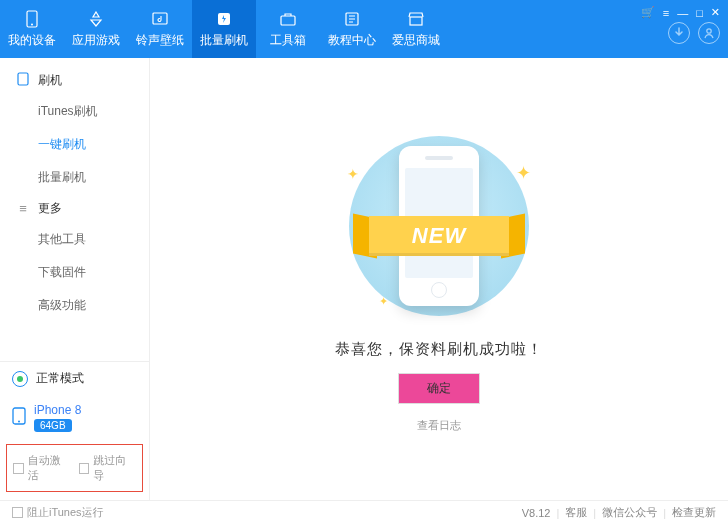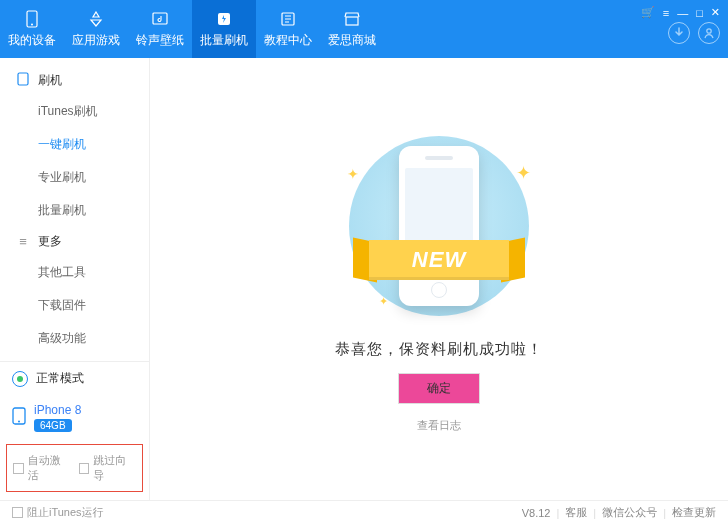--- a/index.html
+++ b/index.html
@@ -39,21 +39,21 @@
   .checkbox .box { width: 11px; height: 11px; border: 1px solid #bbb; }
 
   
   .main { flex: 1; display: flex; flex-direction: column; align-items: center; justify-content: center; gap: 14px; position: relative; }
   .illus { width: 200px; height: 200px; position: relative; }
   .illus .disc { width: 180px; height: 180px; border-radius: 50%; background: radial-gradient(circle at 50% 45%, #c9eefb 0%, #9fd7ee 100%); position: absolute; left: 10px; top: 10px; }
   .illus .phone { position: absolute; left: 60px; top: 20px; width: 80px; height: 160px; background: #fff; border-radius: 12px; box-shadow: 0 6px 14px rgba(0,0,0,0.15); }
   .illus .phone::before { content: ""; position: absolute; top: 10px; left: 50%; transform: translateX(-50%); width: 28px; height: 4px; background: #e3e9ef; border-radius: 3px; }
   .illus .phone::after { content: ""; position: absolute; bottom: 8px; left: 50%; transform: translateX(-50%); width: 14px; height: 14px; border: 1px solid #e3e9ef; border-radius: 50%; }
   .illus .screen { position: absolute; top: 22px; left: 6px; right: 6px; bottom: 28px; background: #eef5fb; border-radius: 2px; }
-  .illus .ribbon { position: absolute; left: 18px; top: 110px; width: 164px; height: 48px; display: flex; align-items: center; justify-content: center; }
+  .illus .ribbon { position: absolute; left: 18px; top: 86px; width: 164px; height: 48px; display: flex; align-items: center; justify-content: center; }
   .illus .ribbon .tail { position:absolute; width:24px; height:40px; background:#f5b400; top:4px; }
   .illus .ribbon .tail.l { left:-4px; transform: skewY(12deg); }
   .illus .ribbon .tail.r { right:-4px; transform: skewY(-12deg); }
   .illus .ribbon .mid { position:relative; background:#ffd24d; height:40px; width:140px; display:flex; align-items:center; justify-content:center; font-size:22px; font-weight:800; font-style:italic; color:#fff; letter-spacing:1px; box-shadow: inset 0 -3px 0 rgba(0,0,0,0.08); }
   .sparkle { position:absolute; color:#ffd24d; font-size:14px; }
   .sparkle.s1 { left:8px; top:40px; }
   .sparkle.s2 { right:8px; top:36px; font-size:18px; }
   .sparkle.s3 { left:40px; bottom:18px; font-size:11px; }
 
   .success-text { font-size: 15px; color: #333; letter-spacing: 1px; }
@@ -99,20 +99,29 @@
         <span data-interactable="false">铃声壁纸</span>
       </div>
       <div class="nav-item active" data-interactable="true">
         <span class="nav-icon" data-interactable="false">
           <svg width="16" height="16" viewBox="0 0 16 16">
             <rect x="2" y="2" width="12" height="12" rx="2" fill="#fff"></rect>
             <path d="M8 4l-2 4h2l-1 4 3-5H8z" fill="#1e8cf2"></path>
           </svg>
         </span>
         <span data-interactable="false">批量刷机</span>
+      </div>
+      <div class="nav-item" data-interactable="true">
+        <span class="nav-icon" data-interactable="false">
+          <svg width="18" height="14" viewBox="0 0 18 14">
+            <rect x="2" y="4" width="14" height="9" rx="1" stroke="#fff" stroke-width="1.2" fill="none"></rect>
+            <path d="M6 4V2h6v2" stroke="#fff" stroke-width="1.2" fill="none"></path>
+          </svg>
+        </span>
+        <span data-interactable="false">工具箱</span>
       </div>
       <div class="nav-item" data-interactable="true">
         <span class="nav-icon" data-interactable="false">
           <svg width="16" height="16" viewBox="0 0 16 16">
             <rect x="2" y="2" width="12" height="12" rx="1" stroke="#fff" stroke-width="1.2" fill="none"></rect>
             <path d="M5 5h6M5 8h6M5 11h4" stroke="#fff" stroke-width="1.1"></path>
           </svg>
         </span>
         <span data-interactable="false">教程中心</span>
       </div>
@@ -152,21 +161,20 @@
   <div class="sidebar" data-interactable="false">
     <div class="side-scroll" id="side">
         <div class="side-group" data-interactable="false">
           <span class="gicon" data-interactable="false"><svg width="12" height="14" viewBox="0 0 12 14">
               <rect x="1" y="1" width="10" height="12" rx="1.5" stroke="#1e8cf2" stroke-width="1.2" fill="none"></rect>
             </svg></span>
           <span data-interactable="false">刷机</span>
         </div>
         <div class="side-item" data-interactable="true">iTunes刷机</div>
         <div class="side-item active" data-interactable="true">一键刷机</div>
-        <div class="side-item" data-interactable="true">专业刷机</div>
         <div class="side-item" data-interactable="true">批量刷机</div>
         <div class="side-group" data-interactable="false">
           <span class="gicon" data-interactable="false"><span style="color:#999">≡</span></span>
           <span data-interactable="false">更多</span>
         </div>
         <div class="side-item" data-interactable="true">其他工具</div>
         <div class="side-item" data-interactable="true">下载固件</div>
         <div class="side-item" data-interactable="true">高级功能</div>
       </div>
     <div class="side-bottom">

